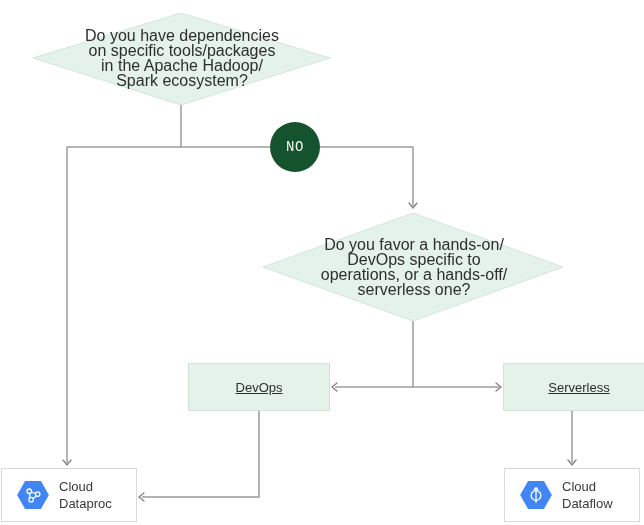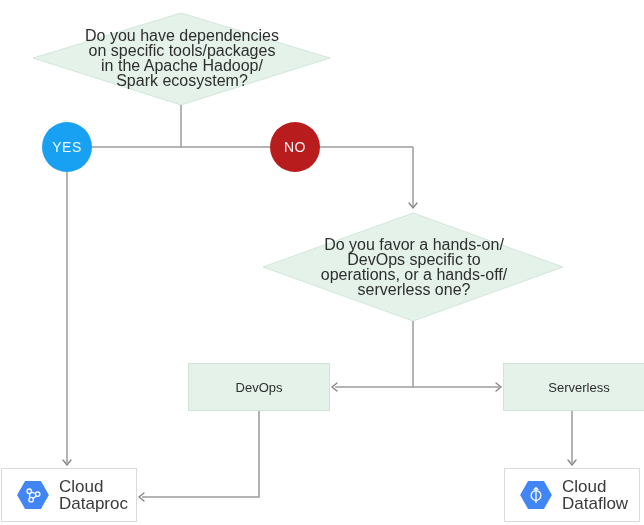--- a/index.html
+++ b/index.html
@@ -11,37 +11,37 @@
   .node-label{
     position:absolute;z-index:1;text-align:center;color:#2e2e2e;
     font-size:16px;line-height:15px;white-space:pre-line;
   }
   .branch-circle{
     position:absolute;z-index:2;width:50px;height:50px;border-radius:50%;
     display:flex;align-items:center;justify-content:center;
     color:rgba(255,255,255,0.95);font-size:14px;letter-spacing:.5px;
   }
   .branch-yes{left:42px;top:122px;background:#18a0f2;}
-  .branch-no{left:270px;top:122px;background:#b91c1c;}
+  .branch-no{left:270px;top:122px;background:#14532d;font-family:Liberation Mono, monospace;}
   .option-box{
     position:absolute;z-index:1;background:#e4f2ea;border:1px solid #cfe3d7;
     display:flex;align-items:center;justify-content:center;
-    font-size:13px;color:#2e2e2e;box-sizing:border-box;
+    font-size:13px;color:#2e2e2e;box-sizing:border-box;text-decoration:underline;
   }
   .option-devops{left:188px;top:363px;width:142px;height:48px;}
   .option-serverless{left:503px;top:363px;width:152px;height:48px;}
   .product-card{
     position:absolute;z-index:1;background:#ffffff;border:1px solid #dadada;
     display:flex;align-items:center;box-sizing:border-box;padding-left:15px;
   }
   .product-dataproc{left:1px;top:468px;width:136px;height:54px;}
   .product-dataflow{left:504px;top:468px;width:136px;height:54px;}
   .product-card .hex-icon{flex:0 0 auto;margin-right:10px;display:block;}
   .product-card .product-label{
-    font-size:17px;line-height:17px;color:#3a3a3a;white-space:pre-line;
+    font-size:13px;line-height:17px;color:#3a3a3a;white-space:pre-line;
   }
   .decision1-label{left:76px;top:28px;width:212px;}
   .decision2-label{left:308px;top:237px;width:212px;}
 </style>
 </head>
 <body>
 
 <div id="canvas">
 
   <svg id="wires" width="644" height="525" viewBox="0 0 644 525">
@@ -72,23 +72,20 @@
 
   <div class="node-label decision1-label">Do you have dependencies
 on specific tools/packages
 in the Apache Hadoop/
 Spark ecosystem?</div>
   <div class="node-label decision2-label">Do you favor a hands-on/
 DevOps specific to
 operations, or a hands-off/
 serverless one?</div>
 
-  <div class="branch-circle branch-yes">
-    <span>YES</span>
-  </div>
   <div class="branch-circle branch-no">
     <span>NO</span>
   </div>
 
   <div class="option-box option-devops">
     <span>DevOps</span>
   </div>
   <div class="option-box option-serverless">
     <span>Serverless</span>
   </div>

